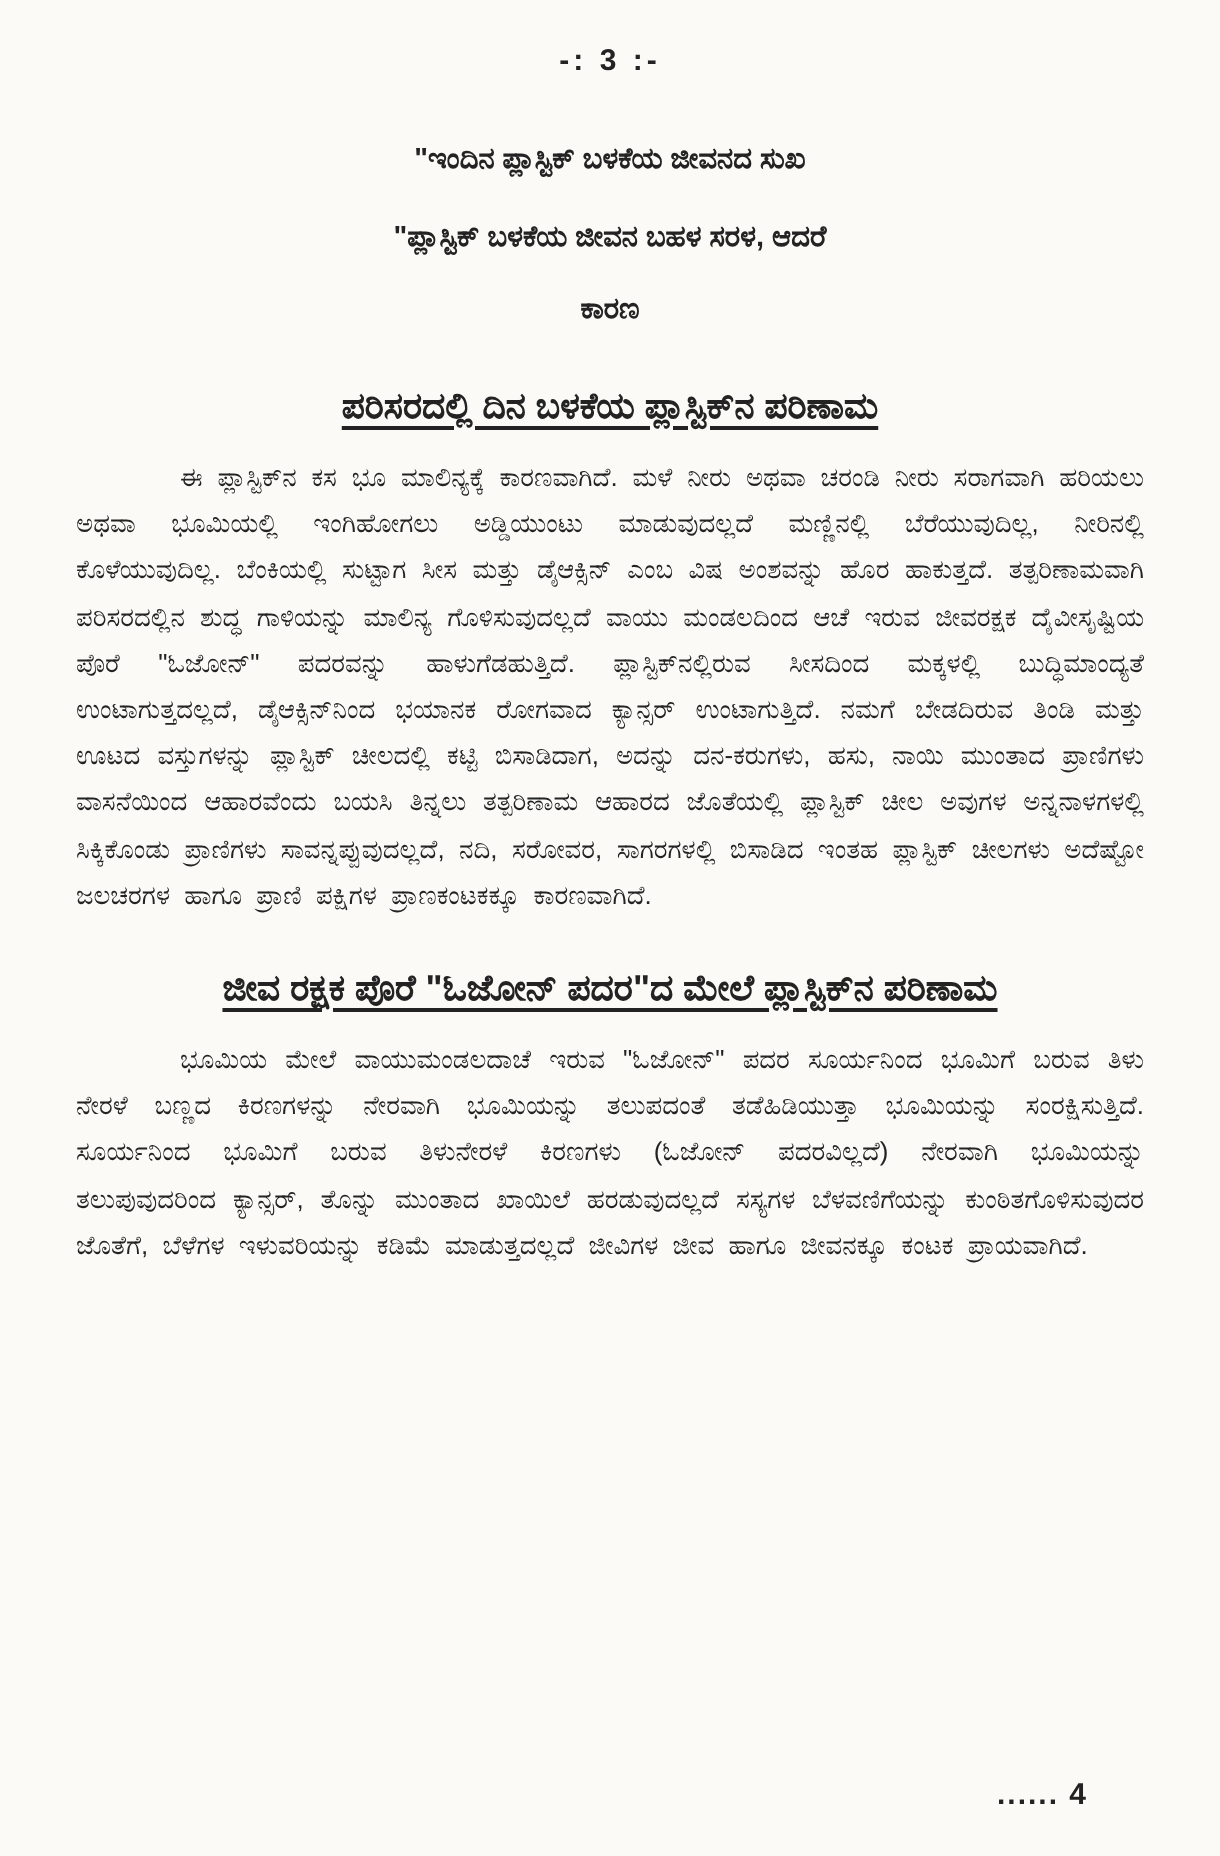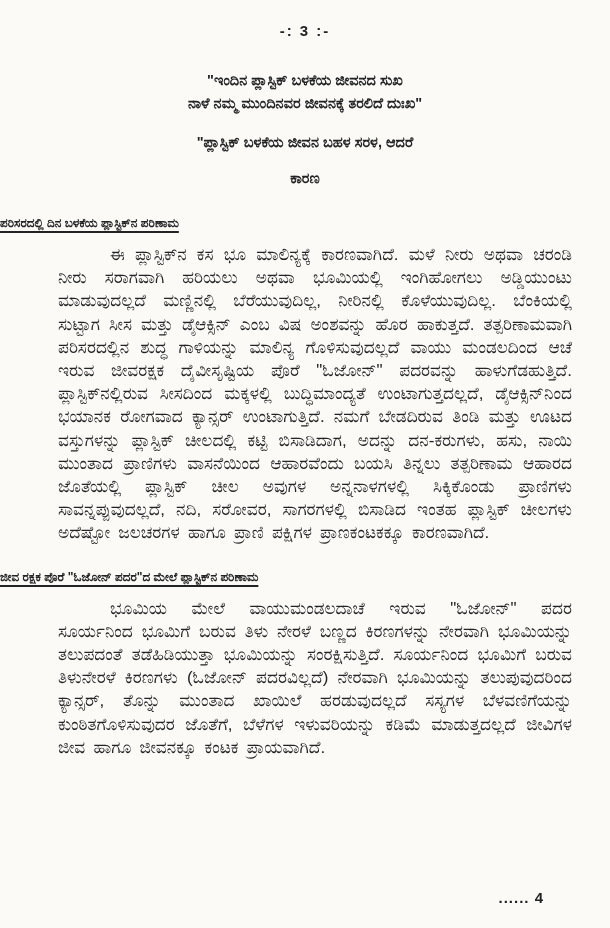--- a/index.html
+++ b/index.html
@@ -31,37 +31,37 @@
     font-size: 14.5px;
     line-height: 23px;
   }
   .verse-1 { margin-top: 30px; }
   .verse-2 { margin-top: 16px; }
   .verse-caption {
     font-weight: 700;
     margin-top: 13px;
   }
   .section-heading {
-    text-align: left;
-    font-size: 12px;
+    text-align: center;
+    font-size: 18px;
     font-weight: 700;
     margin: 0;
   }
   .section-heading .underlined {
     text-decoration: underline;
     text-underline-offset: 4px;
     text-decoration-thickness: 1.5px;
   }
   .heading-1 { margin-top: 26px; }
   .heading-2 { margin-top: 25px; }
   .body-para {
-    margin: 13px 38px 0 58px;
+    margin: 13px 38px 0 38px;
     text-align: justify;
     text-indent: 52px;
-    font-size: 17px;
+    font-size: 13px;
     line-height: 23.2px;
     word-spacing: 3.5px;
     color: var(--ink, #232323);
   }
   .closing-para { margin-top: 19px; }
   .footer-ref {
     position: absolute;
     right: 66px;
     bottom: 22px;
     font-size: 15px;
@@ -71,21 +71,20 @@
 </style>
 </head>
 <body>
 
 <div class="page" style="--paper: #fbfaf7; --ink: #232323;">
 
   <div class="page-num">-: 3 :-</div>
 
   <div class="verse verse-1">
     <div>"ಇಂದಿನ ಪ್ಲಾಸ್ಟಿಕ್ ಬಳಕೆಯ ಜೀವನದ ಸುಖ</div>
-    <div>ನಾಳೆ ನಮ್ಮ ಮುಂದಿನವರ ಜೀವನಕ್ಕೆ ತರಲಿದೆ ದುಃಖ"</div>
   </div>
 
   <div class="verse verse-2">
     <div>"ಪ್ಲಾಸ್ಟಿಕ್ ಬಳಕೆಯ ಜೀವನ ಬಹಳ ಸರಳ, ಆದರೆ</div>
     <div class="verse-caption">ಕಾರಣ</div>
   </div>
 
   <h2 class="section-heading heading-1">
     <span class="underlined">ಪರಿಸರದಲ್ಲಿ ದಿನ ಬಳಕೆಯ ಪ್ಲಾಸ್ಟಿಕ್‌ನ ಪರಿಣಾಮ</span>
   </h2>

